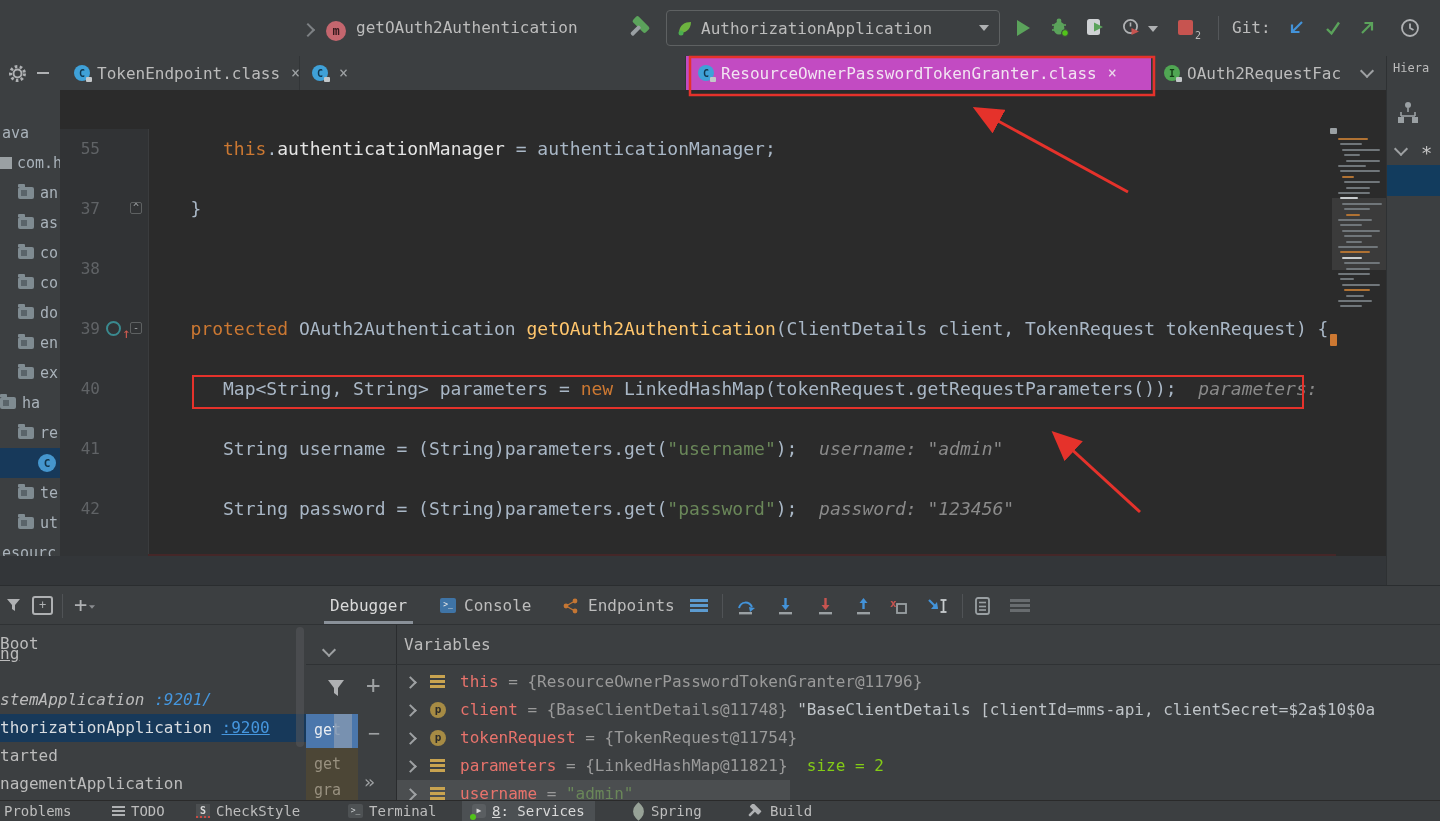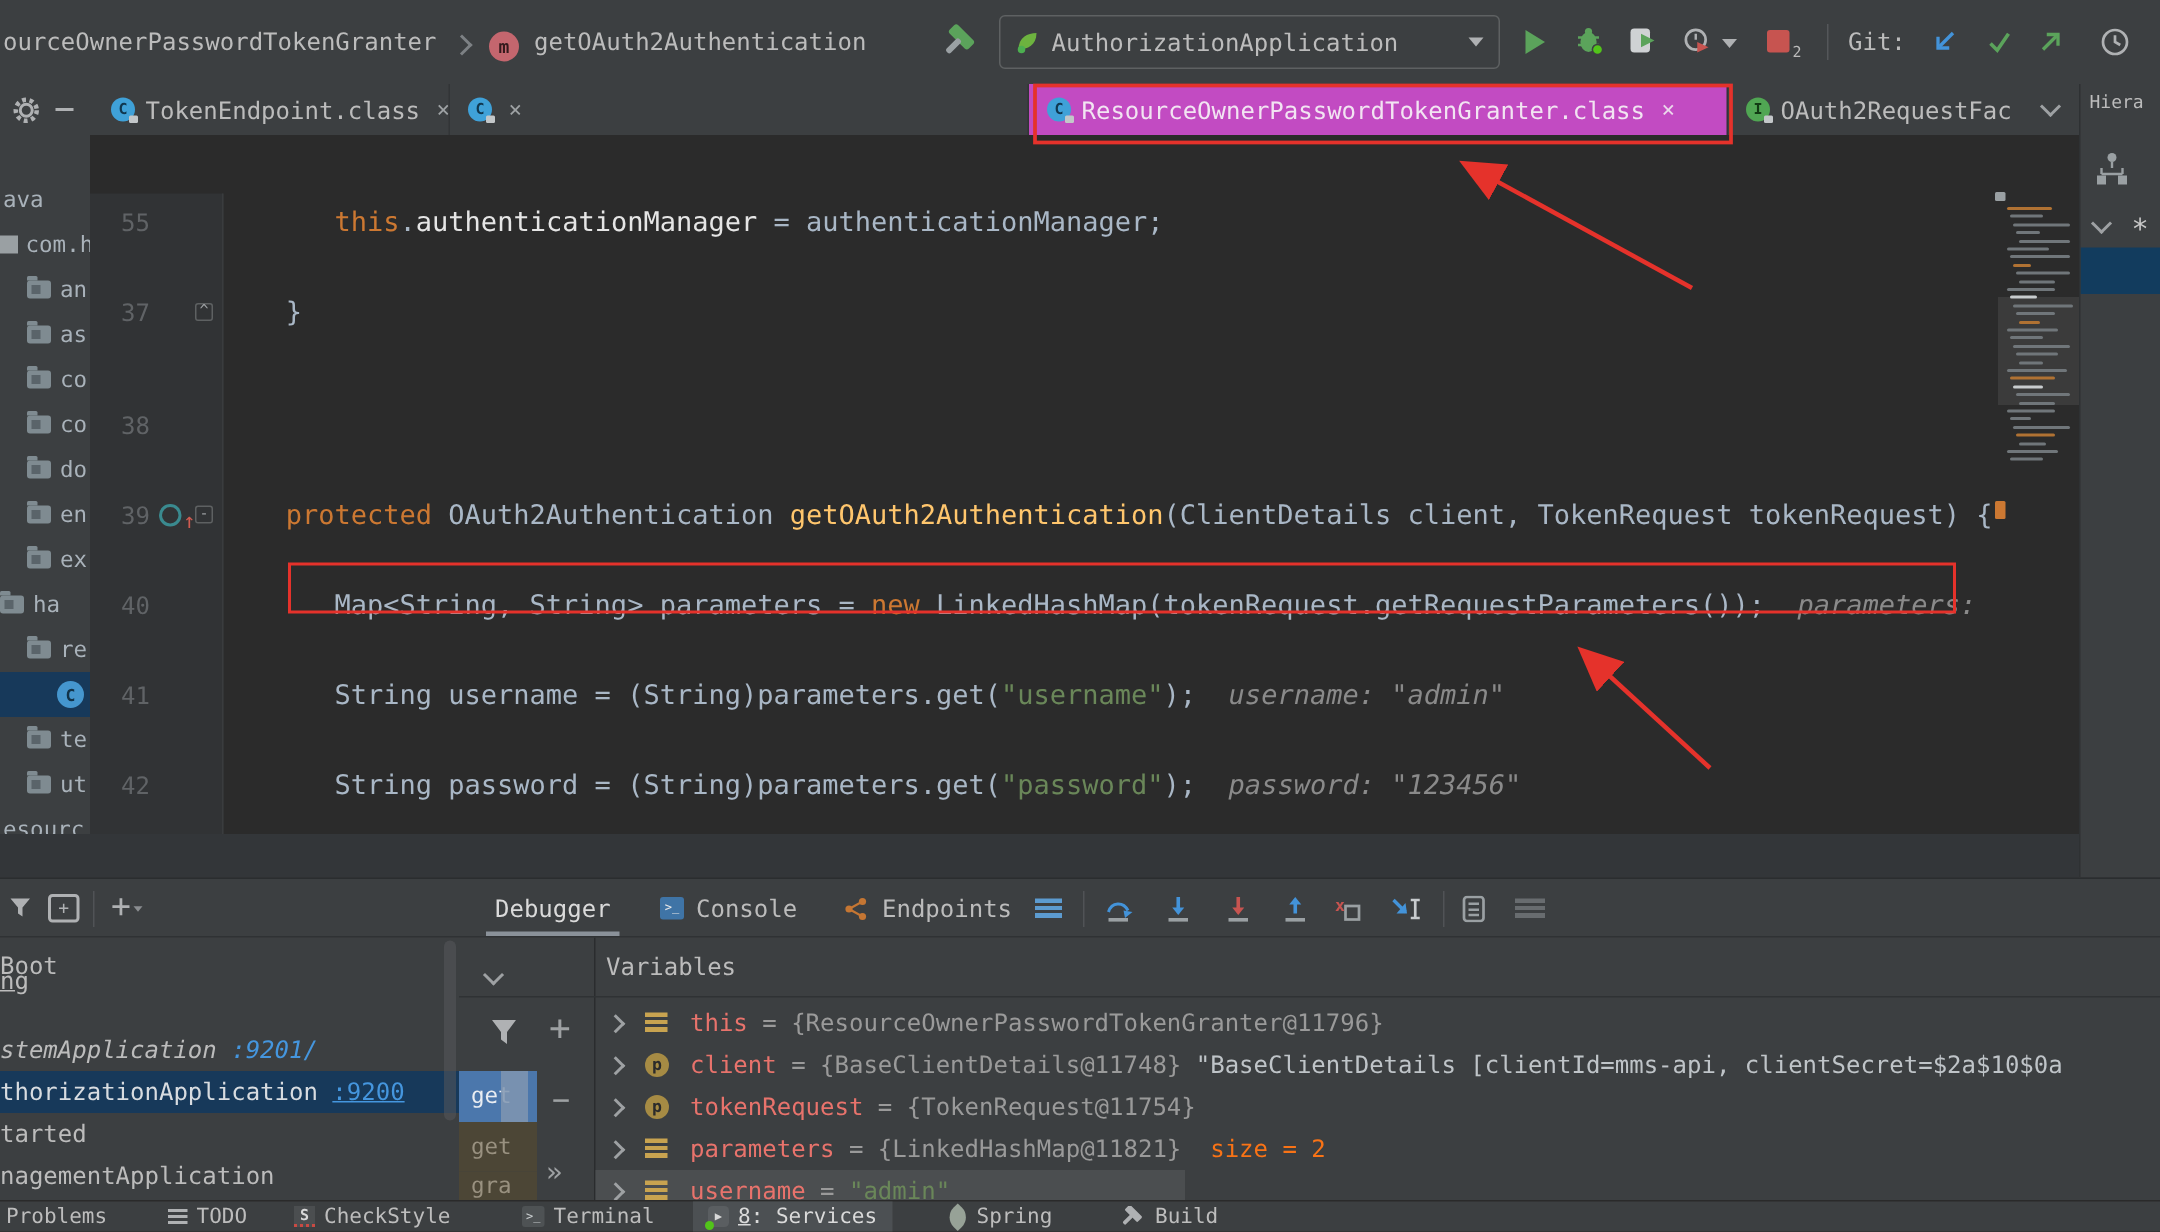--- a/index.html
+++ b/index.html
@@ -88,21 +88,21 @@
   #vdivider{position:absolute;left:396px;top:0;width:1px;height:175px;background:#2A2C2E;}
   #varheader-line{position:absolute;left:306px;top:39px;width:1134px;height:1px;background:#2F3234;}
   
   .vrow{position:absolute;left:397px;width:1043px;height:28px;line-height:28px;font-size:16px;white-space:pre;cursor:pointer;}
   .vchev{position:absolute;left:9px;top:10px;width:7px;height:7px;border-right:2px solid #9EA1A3;border-top:2px solid #9EA1A3;transform:rotate(45deg);}
   .vico{position:absolute;left:33px;top:7px;}
   .vico.bars{width:15px;height:13px;background:repeating-linear-gradient(#C8A350 0 3px,transparent 3px 5px);}
   .vico.p{width:16px;height:16px;top:6px;border-radius:50%;background:#A68B44;color:#2B2B2B;font-size:11px;font-weight:bold;
     text-align:center;line-height:16px;}
   .vtext{position:absolute;left:63px;top:0;}
-  .vname{color:#E8736C;} .vgray{color:#9A9A9A;} .vextra{color:#BFC4C8;} .vsize{color:#f97316;} .vstr{color:#6A8759;}
+  .vname{color:#E8736C;} .vgray{color:#9A9A9A;} .vextra{color:#BFC4C8;} .vsize{color:#84cc16;} .vstr{color:#6A8759;}
   .vrow.sel{background:#4B4E50;width:393px;}
   
   .mini{position:absolute;color:#9EA1A3;font-size:16px;cursor:pointer;}
   .chev-d{width:8px;height:8px;border-right:2px solid #9EA1A3;border-bottom:2px solid #9EA1A3;transform:rotate(45deg);display:inline-block;}
   
   #statusbar{position:absolute;left:0;top:800px;width:1440px;height:21px;background:#3C3F41;border-top:1px solid #2A2A2A;box-sizing:border-box;}
   .sbitem{position:absolute;top:0;height:20px;display:flex;align-items:center;gap:6px;color:#BDBDBD;font-size:14px;cursor:pointer;white-space:nowrap;}
   .sbitem.active{background:#4C5053;color:#DADADA;padding:0 10px;}
   .sbitem.active u{text-decoration:underline;}
   .sb-ic{display:inline-block;}
@@ -113,21 +113,20 @@
   .ic-svc:after{content:"";position:absolute;left:-2px;bottom:-2px;width:6px;height:6px;border-radius:50%;background:#52C41A;}
   .ic-leaf{width:13px;height:13px;background:#97A297;border-radius:0 70% 0 70%;transform:rotate(45deg);}
   
   #overlay{position:absolute;left:0;top:0;z-index:60;pointer-events:none;}
   .icbtn{cursor:pointer;}
 </style>
 </head>
 <body>
 
 <div id="topbar">
-  <span class="crumb" style="left:2px;">ourceOwnerPasswordTokenGranter</span>
   <span class="chev-r abs" style="left:303px;top:25px;"></span>
   <div class="ball abs" id="m-icon">m</div>
   <span class="crumb" style="left:356px;">getOAuth2Authentication</span>
   <svg class="abs icbtn" style="left:628px;top:15px;" width="26" height="26">
     <g transform="rotate(45 13 11)">
         <rect x="3" y="6" width="18" height="8" rx="2" fill="#5BA35B"></rect>
         <rect x="10.5" y="12" width="4" height="12" rx="1.5" fill="#9AA0A3"></rect>
       </g>
   </svg>
   <div id="runbox">
@@ -293,21 +292,21 @@
     <div class="prow" style="top: 448px; padding-left: 2px;">
       <span>esourc</span>
     </div>
   </div>
 
 <div id="editor">
   <div id="gutter-bg"></div>
   <div id="code-lines">
       <div class="cl" style="top: 0px; position: relative;"><span class="lnum">55</span><span class="code"><span class="tk-def">      </span><span class="tk-kw">this</span><span class="tk-def">.</span><span class="tk-fld">authenticationManager</span><span class="tk-def"> = authenticationManager;</span></span></div>
       <div class="cl" style="top: 30px; position: relative;"><span class="lnum">37</span><span class="fold">^</span><span class="code"><span class="tk-def">   }</span></span></div>
-      <div class="cl" style="top: 60px; position: relative; margin-top: 15px;"><span class="lnum">38</span><span class="code"></span></div>
+      <div class="cl" style="top: 60px; position: relative;"><span class="lnum">38</span><span class="code"></span></div>
       <div class="cl" style="top: 90px; position: relative;"><span class="lnum">39</span><span class="gut override"></span><span class="fold">-</span><span class="code"><span class="tk-def">   </span><span class="tk-kw">protected </span><span class="tk-def">OAuth2Authentication </span><span class="tk-mth">getOAuth2Authentication</span><span class="tk-def">(ClientDetails client, TokenRequest tokenRequest) {</span></span></div>
       <div class="cl" style="top: 120px; position: relative;"><span class="lnum">40</span><span class="code"><span class="tk-def">      Map&lt;String, String&gt; parameters = </span><span class="tk-kw">new </span><span class="tk-def">LinkedHashMap(tokenRequest.getRequestParameters());  </span><span class="tk-hint">parameters:  size = 2</span></span></div>
       <div class="cl" style="top: 150px; position: relative;"><span class="lnum">41</span><span class="code"><span class="tk-def">      String username = (String)parameters.get(</span><span class="tk-str">"username"</span><span class="tk-def">);  </span><span class="tk-hint">username: "admin"</span></span></div>
       <div class="cl" style="top: 180px; position: relative;"><span class="lnum">42</span><span class="code"><span class="tk-def">      String password = (String)parameters.get(</span><span class="tk-str">"password"</span><span class="tk-def">);  </span><span class="tk-hint">password: "123456"</span></span></div>
       <div class="cl" style="top: 210px; position: relative;"><div class="rowbg" style="background: rgb(69, 39, 40);"></div><span class="lnum">43</span><span class="code"></span></div>
     </div>
   <div id="minimap">
     <div id="mmview"></div>
   <div class="mmbar" style="top: 0px; left: 2px; width: 30px; background: rgb(176, 114, 51);"></div>
       <div class="mmbar" style="top: 5.4px; left: 4px; width: 22px; background: rgb(112, 118, 122);"></div>

